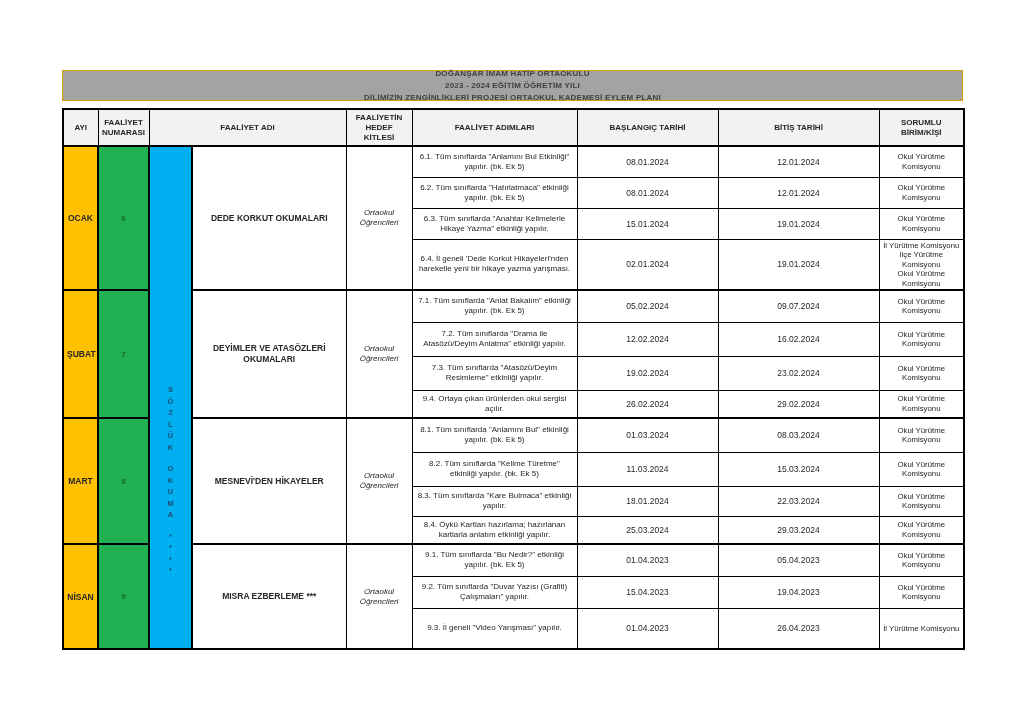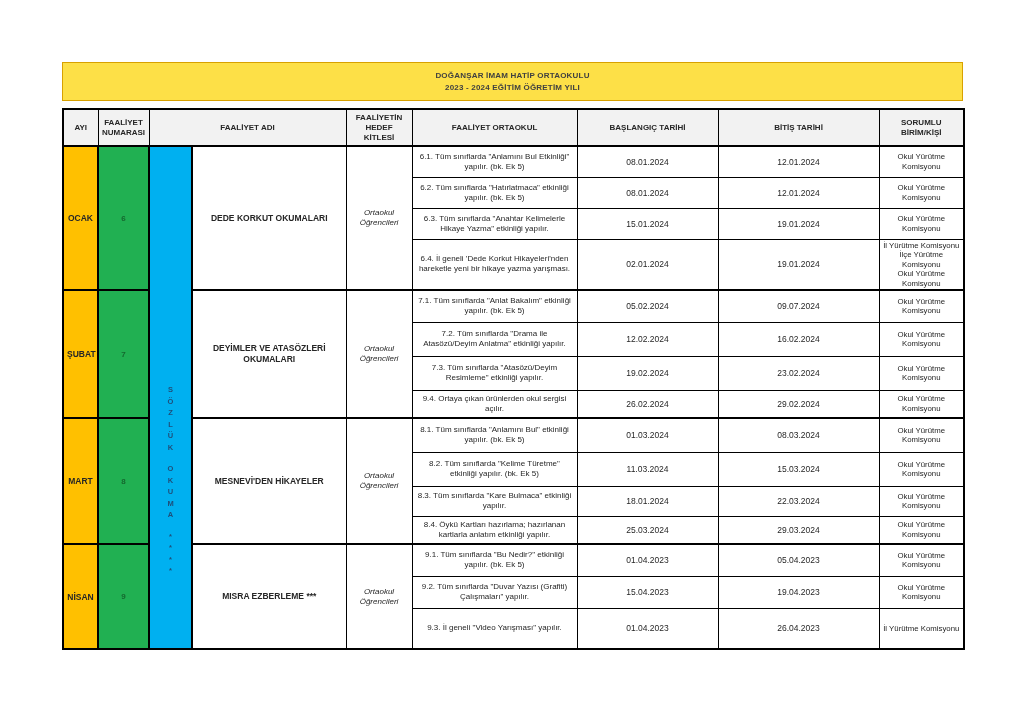--- a/index.html
+++ b/index.html
@@ -1,18 +1,18 @@
 <!DOCTYPE html>
 <html><head>
 <meta charset="utf-8">
 <style>
   html,body{margin:0;padding:0;background:#e9e9e9;}
   .page{position:relative;width:1024px;height:724px;background:#ffffff;margin:0 auto;
         font-family:"Liberation Sans","DejaVu Sans",sans-serif;color:#262626;overflow:hidden;}
-  .banner{position:absolute;left:62px;top:62px;width:901px;height:39px;background:#fde047;
+  .banner{position:absolute;left:62px;top:70px;width:901px;height:31px;background:#a3a3a3;
           border:1px solid #d8a100;box-sizing:border-box;display:flex;flex-direction:column;
           justify-content:center;align-items:center;}
   .banner div{font-size:8px;font-weight:bold;color:#404040;line-height:12px;text-align:center;letter-spacing:.2px;}
   table.plan{position:absolute;left:62px;top:108px;width:901px;border-collapse:collapse;
              table-layout:fixed;border:2px solid #000;}
   .plan th,.plan td{border:1px solid #000;padding:1px 3px;text-align:center;vertical-align:middle;
                     box-sizing:border-box;overflow:hidden;}
   .plan th{background:#F2F2F2;font-size:8px;font-weight:bold;line-height:10px;}
   tr.section-start td{border-top:2px solid #000;}
   td.month-cell{background:#FFC000;font-size:8.5px;font-weight:bold;color:#262626;border:2px solid #000;margin-top:23px;}
@@ -28,20 +28,21 @@
   td.resp-cell{font-size:7.8px;line-height:9.5px;white-space:pre-line;}
 </style>
 </head>
 <body>
 
 <div class="page">
 
   <div class="banner">
     <div>DOĞANŞAR İMAM HATİP ORTAOKULU</div>
     <div>2023 - 2024 EĞİTİM ÖĞRETİM YILI</div>
+    <div>DİLİMİZİN ZENGİNLİKLERİ PROJESİ ORTAOKUL KADEMESİ EYLEM PLANI</div>
   </div>
 
   <table class="plan">
     <colgroup>
       <col style="width:35px">
         <col style="width:51px">
         <col style="width:43px">
         <col style="width:154px">
       <col style="width:66px">
         <col style="width:165px">
@@ -49,21 +50,21 @@
         <col style="width:161px">
       <col style="width:85px">
     </colgroup>
 
     <tbody>
         <tr style="height:37px">
       <th>AYI</th>
       <th>FAALİYET NUMARASI</th>
       <th colspan="2">FAALİYET ADI</th>
       <th>FAALİYETİN HEDEF KİTLESİ</th>
-      <th>FAALİYET ORTAOKUL</th>
+      <th>FAALİYET ADIMLARI</th>
       <th>BAŞLANGIÇ TARİHİ</th>
       <th>BİTİŞ TARİHİ</th>
       <th>SORUMLU BİRİM/KİŞİ</th>
     </tr>
 
     <tr style="height:31px" class="section-start">
       <td rowspan="4" class="month-cell">OCAK</td>
       <td rowspan="4" class="num-cell">6</td>
       <td rowspan="15" class="theme-cell">
         <div class="vert">

